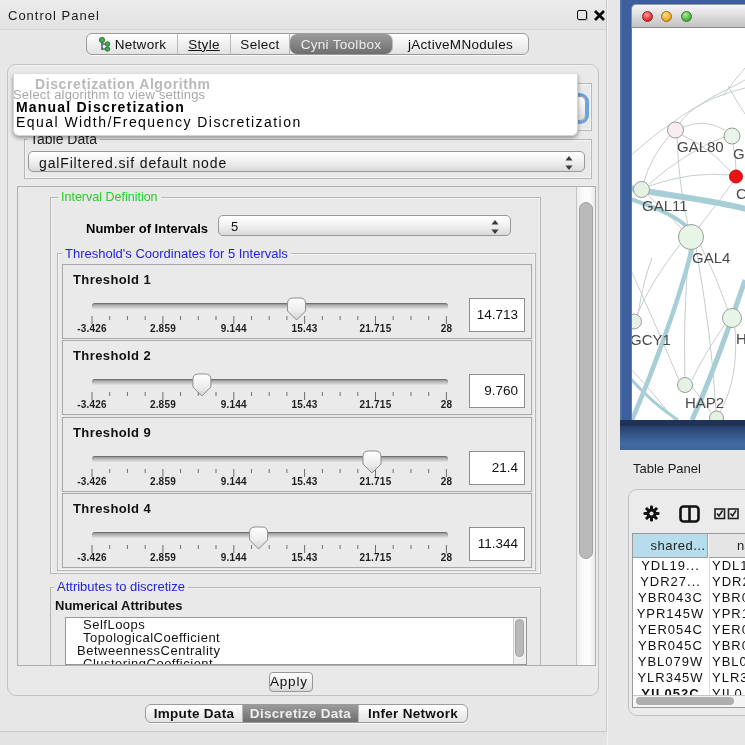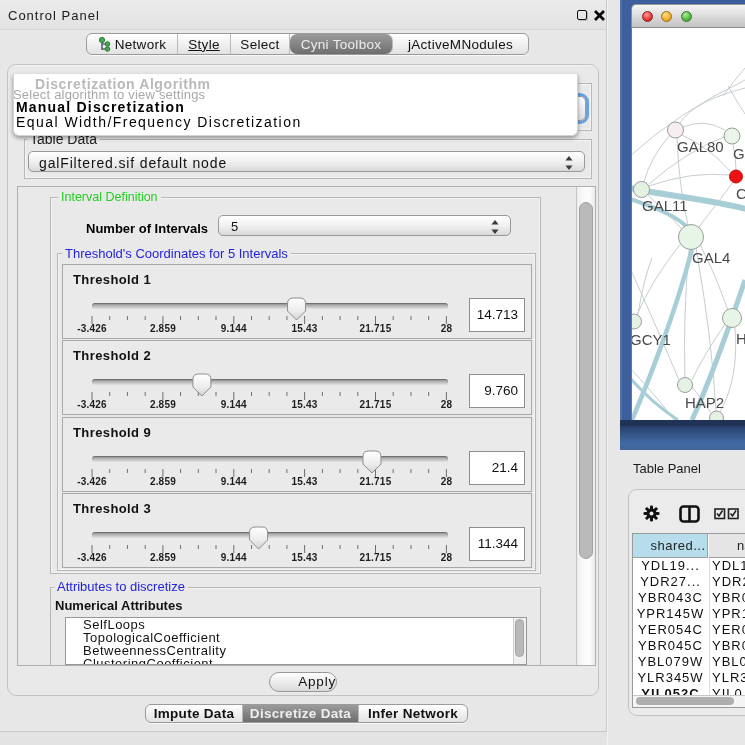--- a/index.html
+++ b/index.html
@@ -210,21 +210,21 @@
     </svg>
     <div class="ticklabel" style="left:29.0px;">-3.426</div>
     <div class="ticklabel" style="left:99.9px;">2.859</div>
     <div class="ticklabel" style="left:170.8px;">9.144</div>
     <div class="ticklabel" style="left:241.6px;">15.43</div>
     <div class="ticklabel" style="left:312.5px;">21.715</div>
     <div class="ticklabel" style="left:383.4px;">28</div>
     <div class="vbox">21.4</div>
   </div>
 <div class="thrbox" style="top: 493px;">
-    <div class="tt">Threshold 3</div>
+    <div class="tt">Threshold 4</div>
     <div class="track"></div>
     <svg style="position:absolute;left:0;top:0;" width="470" height="75" viewBox="0 0 470 75">
       <line x1="29.0" y1="51" x2="29.0" y2="59" stroke="#6e6e6e" stroke-width="1"></line>
       <line x1="46.7" y1="51" x2="46.7" y2="55" stroke="#6e6e6e" stroke-width="1"></line>
       <line x1="64.4" y1="51" x2="64.4" y2="55" stroke="#6e6e6e" stroke-width="1"></line>
       <line x1="82.2" y1="51" x2="82.2" y2="55" stroke="#6e6e6e" stroke-width="1"></line>
       <line x1="99.9" y1="51" x2="99.9" y2="59" stroke="#6e6e6e" stroke-width="1"></line>
       <line x1="117.6" y1="51" x2="117.6" y2="55" stroke="#6e6e6e" stroke-width="1"></line>
       <line x1="135.3" y1="51" x2="135.3" y2="55" stroke="#6e6e6e" stroke-width="1"></line>
       <line x1="153.0" y1="51" x2="153.0" y2="55" stroke="#6e6e6e" stroke-width="1"></line>
@@ -259,28 +259,28 @@
     <div class="vbox">11.344</div>
   </div>
 <div id="thr-anchor"></div>
 
 <div class="abs" style="left:50px;top:587px;width:491px;height:78px;border:1px solid #b7b7b7;border-bottom:none;box-shadow:inset 0 1px 0 #f4f4f4;"></div>
 <div class="gtitle" style="left:54px;top:580px;font-size:13px;color:#2424dd;">Attributes to discretize</div>
 <div class="abs" style="left:55px;top:598px;font-size:13px;font-weight:bold;color:#111;">Numerical Attributes</div>
 <div class="abs" style="left:65px;top:617px;width:462px;height:48px;background:#fff;border:1px solid #979797;overflow:hidden;font-size:13px;letter-spacing:0.5px;color:#111;">
   <div style="padding-left:17px;height:13px;line-height:13px;">SelfLoops</div>
   <div style="padding-left:17px;height:13px;line-height:13px;">TopologicalCoefficient</div>
-  <div style="padding-left:17px;height:13px;line-height:13px;">BetweennessCentrality</div>
+  <div style="padding-left:11px;height:13px;line-height:13px;">BetweennessCentrality</div>
   <div style="padding-left:17px;height:13px;line-height:13px;">ClusteringCoefficient</div>
 </div>
 <div class="abs" style="left:513px;top:618px;width:13px;height:46px;background:#f0f0f0;border-left:1px solid #cfcfcf;"></div>
 <div class="abs" style="left:515px;top:619px;width:9px;height:38px;background:#b9b9b9;border:1px solid #a5a5a5;border-radius:5px;"></div>
 <div class="abs" style="left:17px;top:665px;width:579px;height:1px;background:#b0b0b0;"></div>
 
-<div class="abs" style="left:269px;top:672px;width:68px;height:20px;border:1px solid #989898;border-radius:10px;background:linear-gradient(180deg,#fefefe,#ececec 50%,#d9d9d9);font-size:13.5px;letter-spacing:0.8px;color:#111;text-align:right;line-height:18px;">Apply</div>
+<div class="abs" style="left:269px;top:672px;width:44px;height:20px;border:1px solid #989898;border-radius:4px;background:linear-gradient(180deg,#fefefe,#ececec 50%,#d9d9d9);font-size:13.5px;letter-spacing:0.8px;color:#111;text-align:left;line-height:18px;">Apply</div>
 
 <div class="tabbar" style="left:145px;top:704px;width:323px;height:19px;">
   <div class="seg" style="width:97px;font-weight:bold;">Impute Data</div>
   <div class="seg sel" style="width:116px;font-weight:bold;">Discretize Data</div>
   <div class="seg" style="width:108px;font-weight:bold;">Infer Network</div>
 </div>
 <div class="abs" style="left:0;top:731px;width:607px;height:1px;background:#c9c9c9;"></div>
 <div class="abs" style="left:0;top:732px;width:607px;height:13px;background:#e3e3e3;"></div>
 
 <div class="abs" style="left:13px;top:74px;width:565px;height:62px;background:#ffffff;border:1px solid #d4d4d4;border-top:none;border-radius:0 0 6px 6px;box-shadow:0 2px 4px rgba(0,0,0,.38);"></div>

